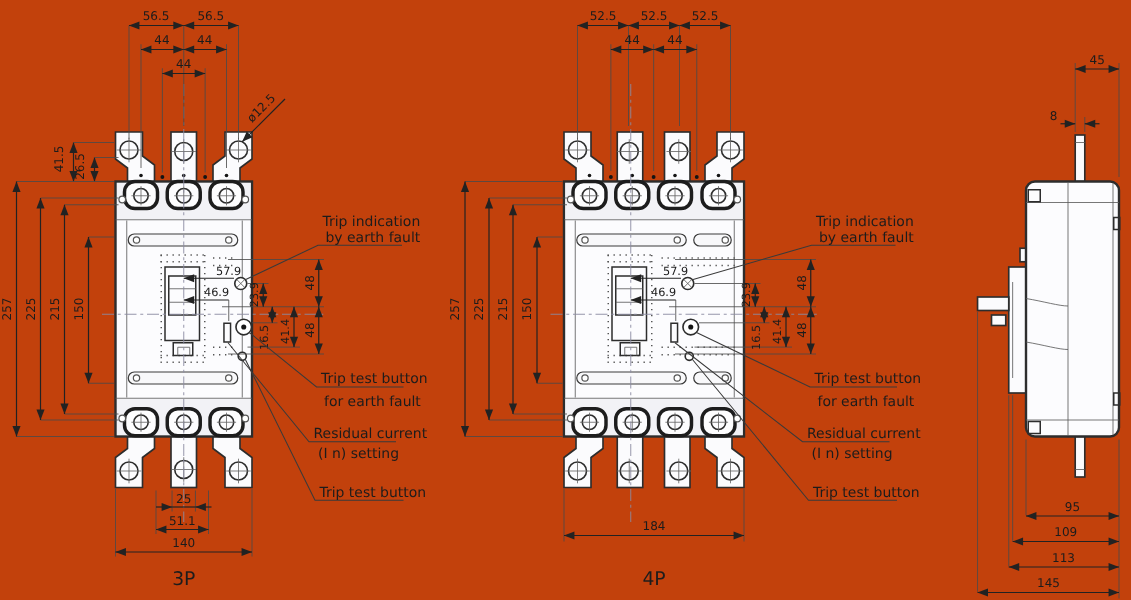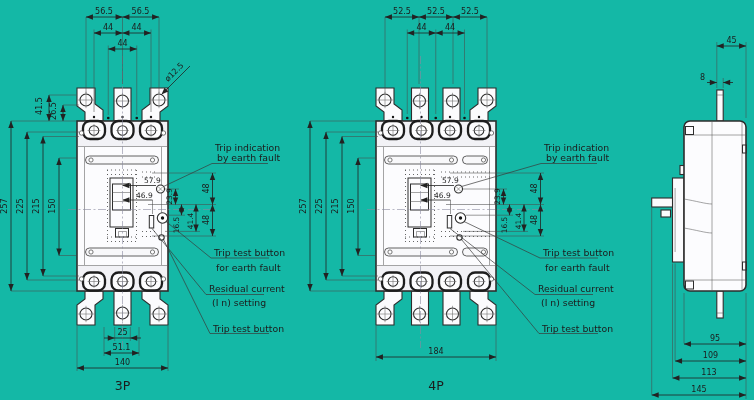--- a/index.html
+++ b/index.html
@@ -1,16 +1,16 @@
 <!DOCTYPE html>
 <html><head>
 <meta charset="utf-8">
 <style>
   html,body{margin:0;padding:0;background:#e6e7ef;}
-  .stage{position:relative;width:754px;height:400px;background:#14b8a6;overflow:hidden;
+  .stage{position:relative;width:754px;height:400px;background:#c2410c;overflow:hidden;
          font-family:"DejaVu Sans", sans-serif;text-align:center;}
   svg text{font-family:"DejaVu Sans", sans-serif;fill:#1c1c1c;}
   .t8{font-size:8px;}
   .t75{font-size:7.5px;}
   .t9{font-size:9.3px;}
   .cap{font-size:12.5px;}
   .case{fill:#fcfcfe;stroke:#2d2d2d;stroke-width:1.6;}
   .band{fill:#f2f2f6;stroke:none;}
   .part{fill:#fbfbfd;stroke:#2d2d2d;stroke-width:1.1;}
   .thick{fill:#fdfdfe;stroke:#1d1d1d;stroke-width:2.3;}

